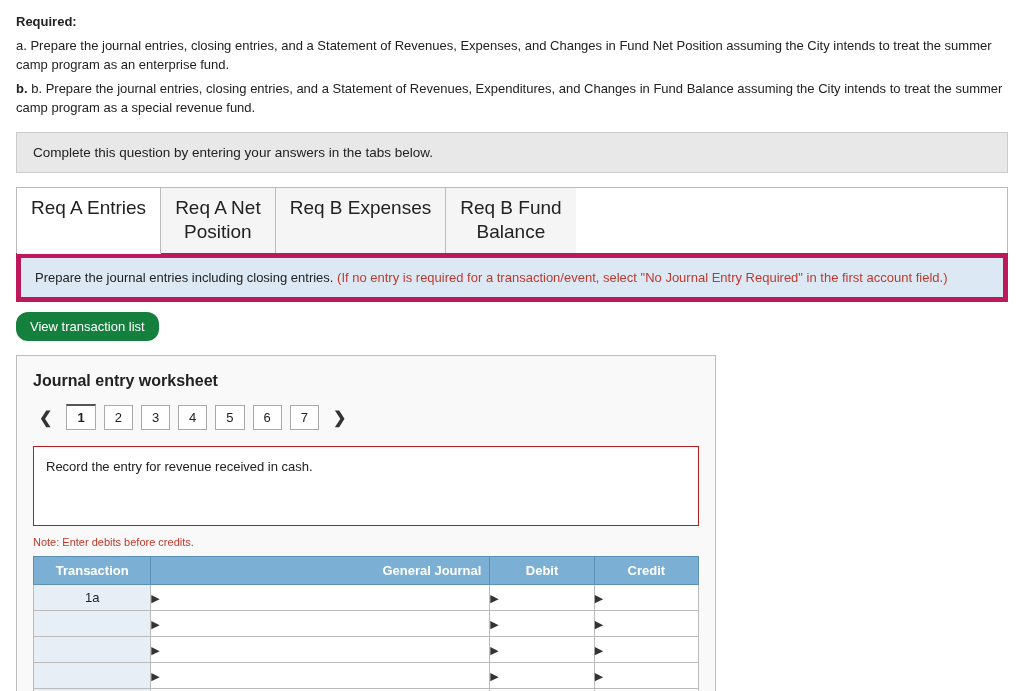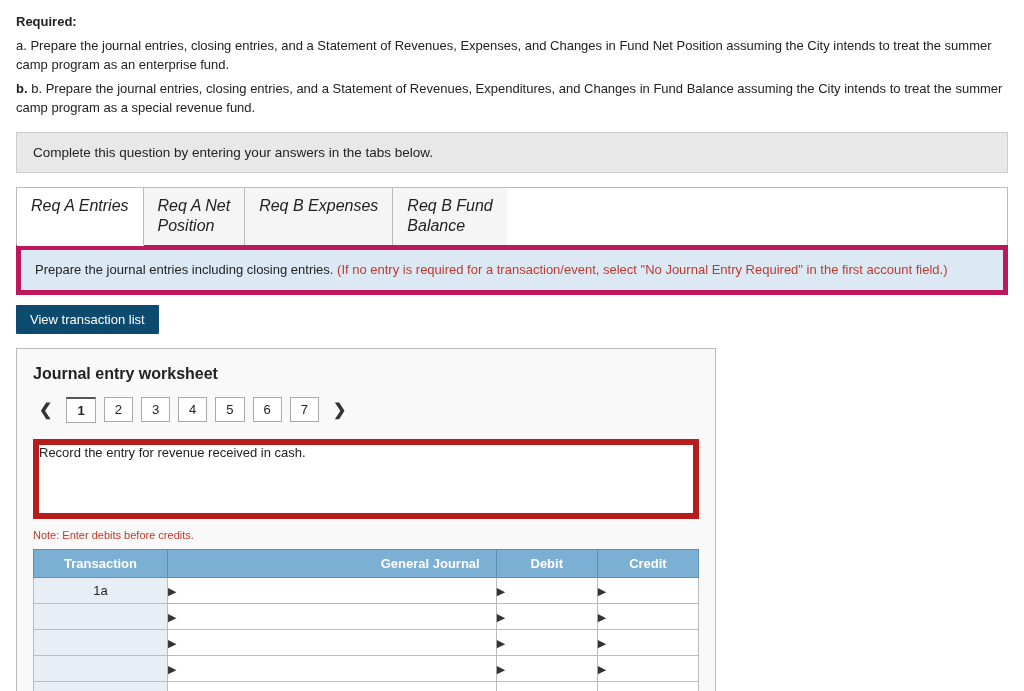--- a/index.html
+++ b/index.html
@@ -30,25 +30,25 @@
       border-bottom: none;
       display: flex;
       width: 100%;
       margin-bottom: 0;
     }
     .tab {
       padding: 8px 14px;
       border-right: 1px solid #bbb;
       cursor: pointer;
       background: #f5f5f5;
-      font-size: 16px;
+      text-align: center;
+      font-size: 19px;
       min-width: 80px;
       user-select: none;
       line-height: 1.3;
-      font-style: italic;
     }
     .tab.active {
       background: #fff;
       border-bottom: 1px solid #fff;
       margin-bottom: -1px;
       z-index: 1;
     }
     .tab:last-child {
       border-right: none;
     }
@@ -57,28 +57,28 @@
       padding: 10px 14px;
       background: #dce9f5;
       font-size: 13px;
       line-height: 1.5;
       margin-bottom: 10px;
     }
     .content-area .red-text {
       color: #c0392b;
     }
     .view-transaction-btn {
-      background: #0c4a6e;
+      background: #15803d;
       color: #fff;
       border: none;
       padding: 7px 14px;
       cursor: pointer;
       font-size: 13px;
       margin-bottom: 14px;
-      border-radius: 1px;
+      border-radius: 12px;
     }
     .worksheet-container {
       border: 1px solid #bbb;
       background: #f9f9f9;
       padding: 16px;
       max-width: 700px;
     }
     .worksheet-title {
       font-size: 16px;
       font-weight: bold;
@@ -104,40 +104,41 @@
       background: #fff;
       cursor: pointer;
       min-width: 28px;
       text-align: center;
     }
     .page-nav .page-num.active {
       border-top: 2px solid #555;
       font-weight: bold;
     }
     .entry-description-box {
-      border: 6px solid #b91c1c;
-      background: #fff;
+      border: 1px solid #b91c1c;
+      background: #fff;
+      padding: 12px;
       margin-bottom: 10px;
       min-height: 80px;
       font-size: 13px;
     }
     .note-text {
       color: #c0392b;
       font-size: 11px;
       margin-bottom: 8px;
     }
     .journal-table {
       width: 100%;
       border-collapse: collapse;
       font-size: 13px;
     }
     .journal-table th {
       background: #7bafd4;
       color: #fff;
-      padding: 6px 16px;
+      padding: 6px 8px;
       border: 1px solid #5a8fb8;
       text-align: center;
     }
     .journal-table th.general-journal {
       text-align: right;
     }
     .journal-table td {
       border: 1px solid #bbb;
       padding: 5px 0;
       background: #fff;

